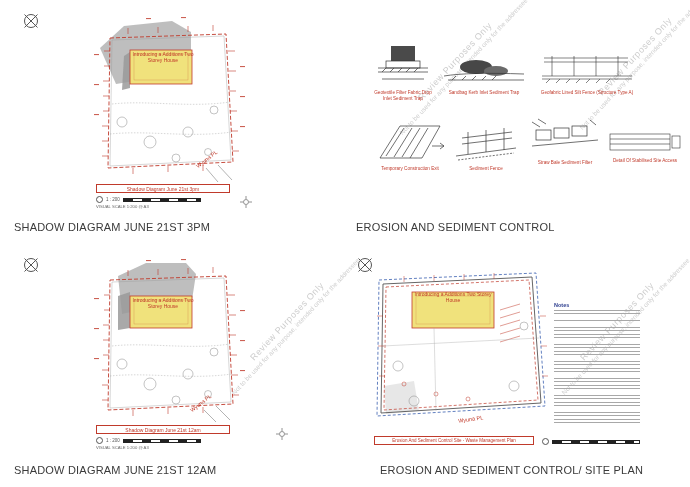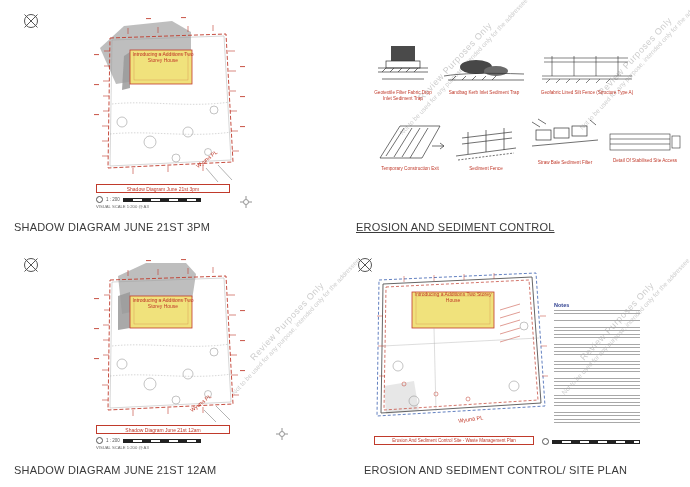--- a/index.html
+++ b/index.html
@@ -232,21 +232,21 @@
         <g stroke="#333" stroke-width="0.6" fill="none">
           <rect x="4" y="4" width="60" height="16"></rect>
           <line x1="4" y1="9" x2="64" y2="9"></line>
             <line x1="4" y1="14" x2="64" y2="14"></line>
           <rect x="66" y="6" width="8" height="12"></rect>
         </g>
       </svg>
       <div class="det-cap">Detail Of Stabilised Site Access</div>
     </div>
 
-    <div class="q-caption" style="left:356px; top:221px;text-decoration:underline;">EROSION AND SEDIMENT CONTROL</div>
+    <div class="q-caption" style="left:356px; top:221px;">EROSION AND SEDIMENT CONTROL</div>
   </section>
 
   <section>
     <svg class="abs" style="left:22px; top:256px;" width="18" height="18" viewBox="0 0 18 18">
       <g stroke="#555" stroke-width="1" fill="none">
         <circle cx="9" cy="9" r="6.5"></circle>
         <line x1="2.5" y1="2.5" x2="15.5" y2="15.5"></line>
         <line x1="15.5" y1="2.5" x2="2.5" y2="15.5"></line>
       </g>
     </svg>
@@ -372,21 +372,21 @@
       <div class="notes-title">Notes</div>
       <div class="notes-lines"></div>
     </div>
 
     <div class="titleblock" style="left:374px; top:436px; width:160px; height:9px; font-size:4.5px;">Erosion And Sediment Control Site - Waste Management Plan</div>
     <div class="scalerow" style="left:542px; top:438px;">
       <div class="scale-circle"></div>
       <div class="scalebar" style="width:88px;"></div>
     </div>
 
-    <div class="q-caption" style="left:344px; top:464px;padding-left:20px;">EROSION AND SEDIMENT CONTROL/ SITE PLAN</div>
+    <div class="q-caption" style="left:360px; top:464px;padding-left:20px;">EROSION AND SEDIMENT CONTROL/ SITE PLAN</div>
   </section>
 
   <svg class="abs" style="left:240px; top:196px;" width="12" height="12" viewBox="0 0 12 12">
     <g stroke="#777" stroke-width="0.8" fill="none">
       <circle cx="6" cy="6" r="2.5"></circle>
       <line x1="6" y1="0" x2="6" y2="3"></line>
         <line x1="6" y1="9" x2="6" y2="12"></line>
       <line x1="0" y1="6" x2="3" y2="6"></line>
         <line x1="9" y1="6" x2="12" y2="6"></line>
     </g>

